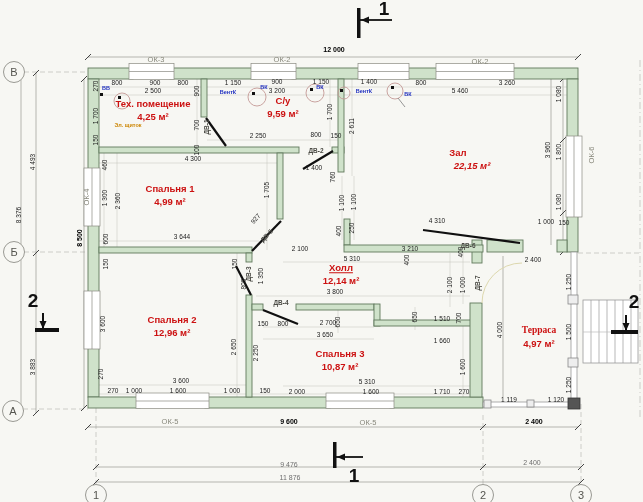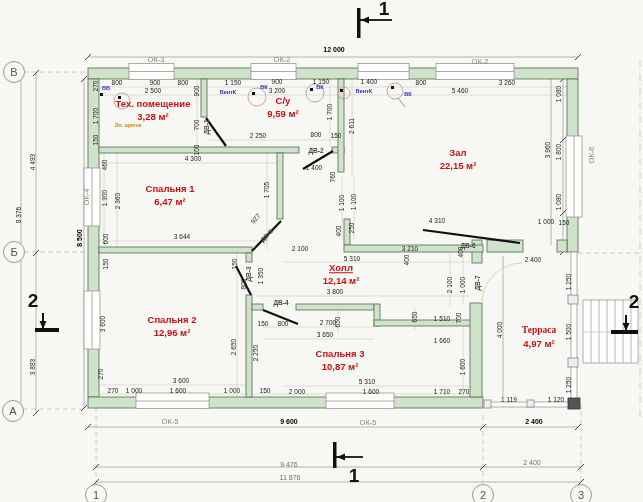--- a/index.html
+++ b/index.html
@@ -300,27 +300,27 @@
       <span class="lbl dv" style="left: 468px; top: 246px;">ДВ-6</span>
       <span class="lbl dv" style="left: 478px; top: 283px; --r: -90deg;">ДВ-7</span>
       <span class="lbl blue" style="left: 106px; top: 89px;">ВВ</span>
       <span class="lbl blue" style="left: 228px; top: 93px;">ВентК</span>
       <span class="lbl blue" style="left: 264px; top: 88px;">ВК</span>
       <span class="lbl blue" style="left: 320px; top: 88px;">ВК</span>
       <span class="lbl blue" style="left: 364px; top: 92px;">ВентК</span>
       <span class="lbl blue" style="left: 408px; top: 95px;">ВК</span>
       <span class="lbl orange" style="left: 128px; top: 126px;">Эл. щиток</span>
       <span class="lbl room-name" style="left: 153px; top: 104px; text-align: center;">Тех. помещение</span>
-      <span class="lbl room-area" style="left: 153px; top: 117px;">3,28 м²</span>
+      <span class="lbl room-area" style="left: 153px; top: 117px;">4,25 м²</span>
       <span class="lbl room-name" style="left: 283px; top: 101px;">С/у</span>
       <span class="lbl room-area" style="left: 283px; top: 114px;">9,59 м²</span>
       <span class="lbl room-name" style="left: 458px; top: 153px;">Зал</span>
-      <span class="lbl room-area" style="left: 458px; top: 166px;">22,15 м²</span>
+      <span class="lbl room-area" style="left: 472px; top: 166px; font-style: italic;">22,15 м²</span>
       <span class="lbl room-name" style="left: 170px; top: 189px;">Спальня 1</span>
-      <span class="lbl room-area" style="left: 170px; top: 202px;">6,47 м²</span>
+      <span class="lbl room-area" style="left: 170px; top: 202px;">4,99 м²</span>
       <span class="lbl room-name" style="left: 341px; top: 268px; text-decoration: underline;">Холл</span>
       <span class="lbl room-area" style="left: 341px; top: 281px;">12,14 м²</span>
       <span class="lbl room-name" style="left: 172px; top: 320px;">Спальня 2</span>
       <span class="lbl room-area" style="left: 172px; top: 333px;">12,96 м²</span>
       <span class="lbl room-name" style="left: 340px; top: 354px;">Спальня 3</span>
       <span class="lbl room-area" style="left: 340px; top: 367px;">10,87 м²</span>
       <span class="lbl room-name" style="left: 539px; top: 331px; font-family: Liberation Serif, serif;">Терраса</span>
       <span class="lbl room-area" style="left: 539px; top: 344px;">4,97 м²</span>
       <div class="axis" style="left: 14px; top: 72px;">В</div>
       <div class="axis" style="left: 14px; top: 252px;">Б</div>

